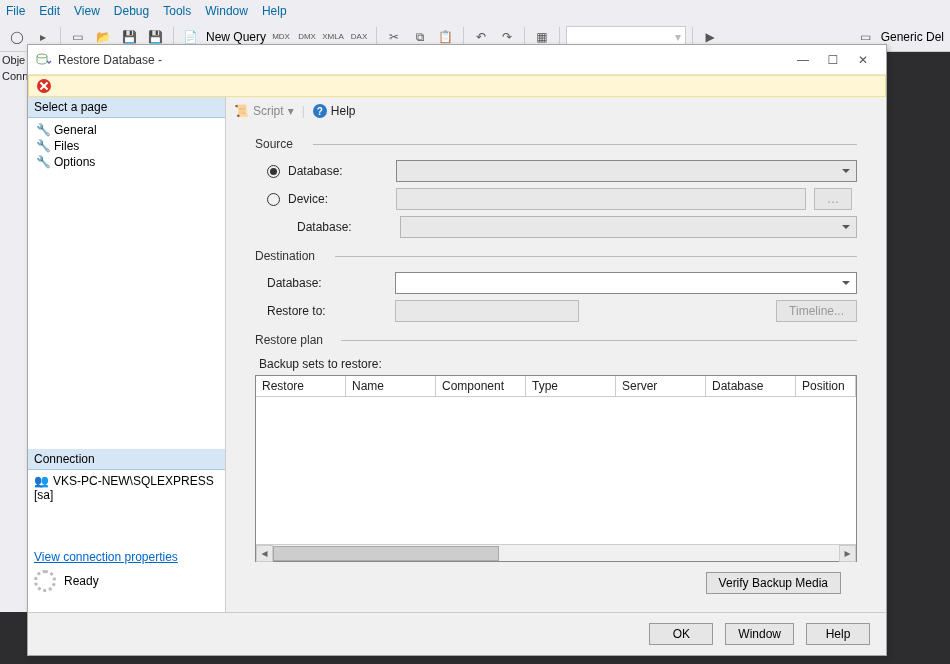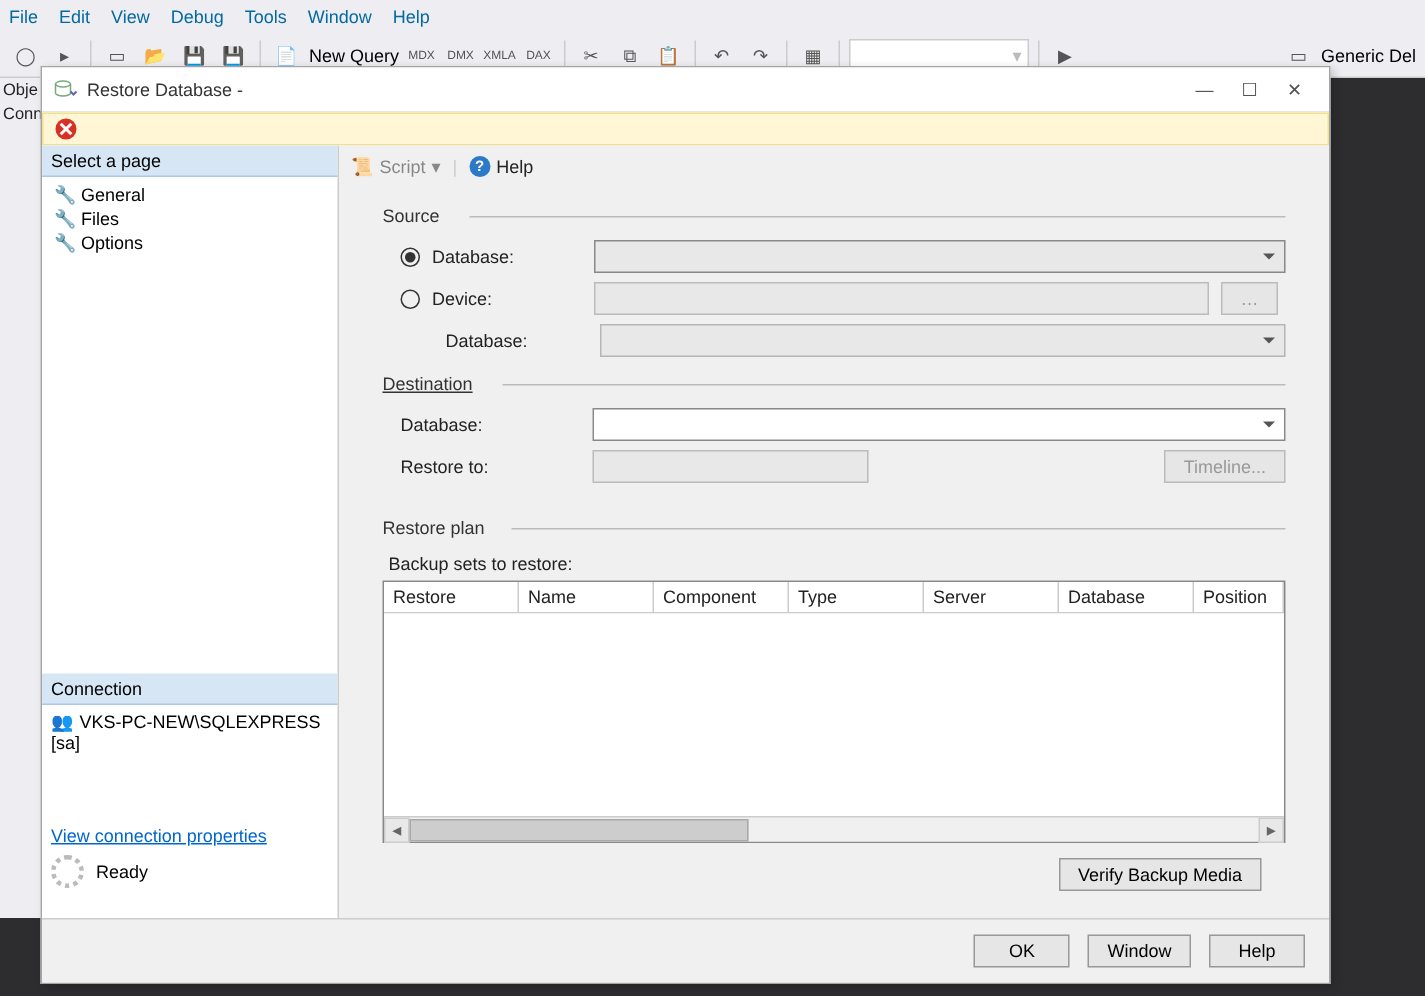--- a/index.html
+++ b/index.html
@@ -211,33 +211,33 @@
           <span class="radio"></span>
           <label style="width:100px;">Device:</label>
           <div class="textbox ro" style="flex:1;max-width:410px;"></div>
           <div class="browse-btn">…</div>
         </div>
         <div class="form-row inset">
           <label>Database:</label>
           <div class="dropdown disabled"></div>
         </div>
 
-        <div class="group-title dest" style="margin-top:8px;text-decoration:underline;">Destination</div>
+        <div class="group-title dest" style="margin-top:8px;">Destination</div>
         <div class="form-row">
           <label style="width:120px;">Database:</label>
           <div class="dropdown white"></div>
         </div>
         <div class="form-row">
           <label style="width:120px;">Restore to:</label>
           <div class="textbox ro" style="flex:1;max-width:354px;"></div>
           <div style="flex:1"></div>
           <div class="btn disabled">Timeline...</div>
         </div>
 
-        <div class="group-title plan" style="margin-top:20px;">Restore plan</div>
+        <div class="group-title plan" style="margin-top:8px;">Restore plan</div>
         <div class="sub-label">Backup sets to restore:</div>
 
         <div class="table-wrap">
           <div class="thead">
             <div class="th" style="width:90px">Restore</div>
             <div class="th" style="width:90px">Name</div>
             <div class="th" style="width:90px">Component</div>
             <div class="th" style="width:90px">Type</div>
             <div class="th" style="width:90px">Server</div>
             <div class="th" style="width:90px">Database</div>

